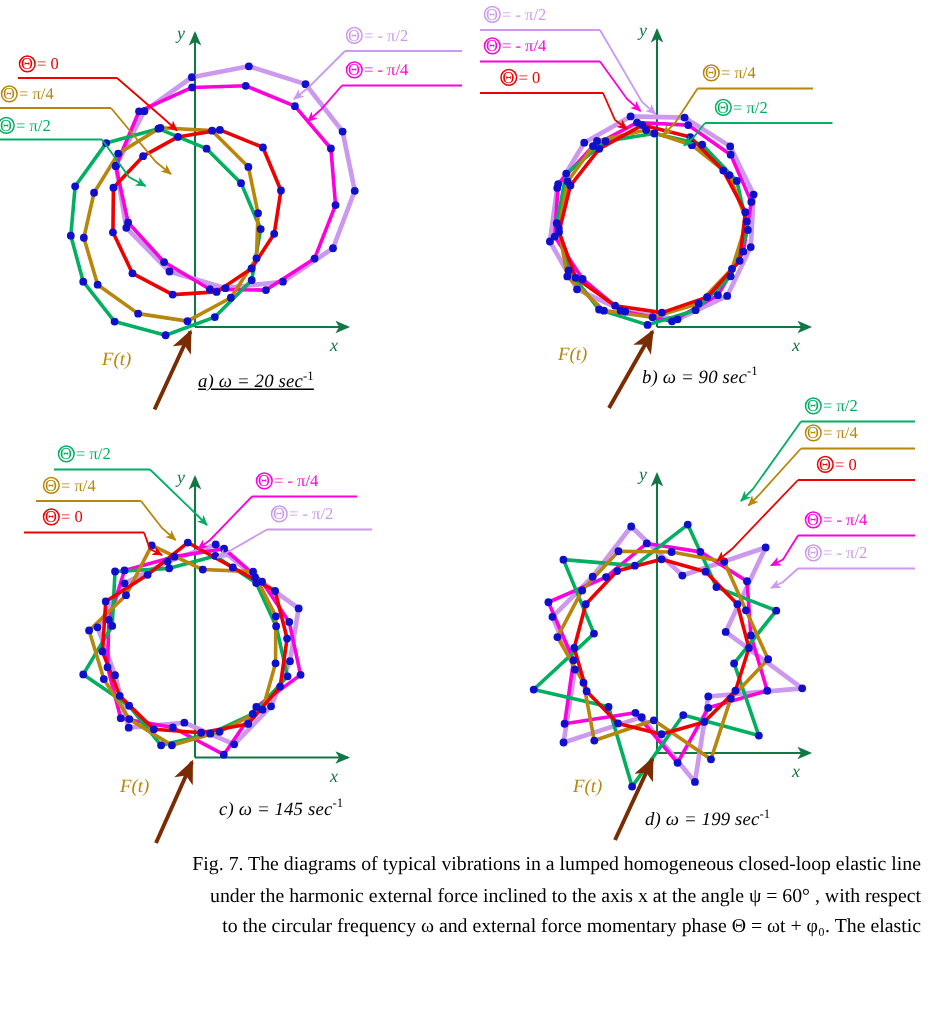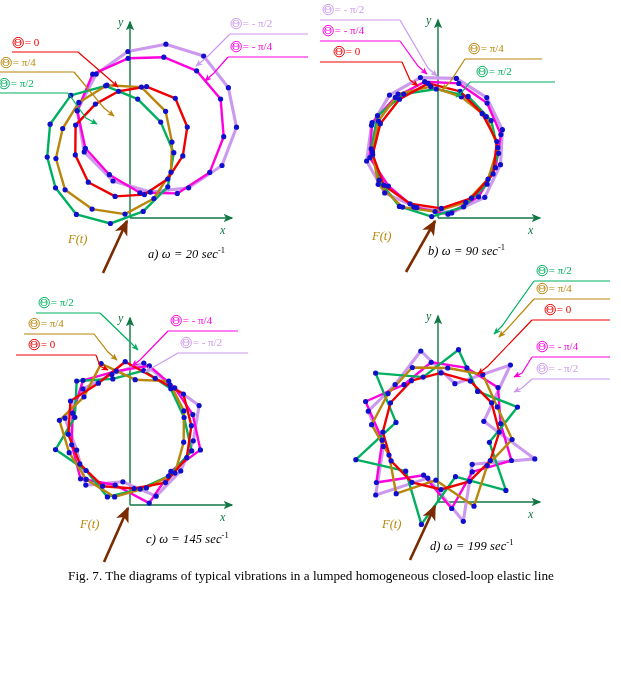--- a/index.html
+++ b/index.html
@@ -14,27 +14,27 @@
   #panel-a{left:0;top:0;}
   #panel-b{left:310px;top:0;}
   #panel-c{left:0;top:280px;}
   #panel-d{left:310px;top:280px;}
   .panel svg{position:absolute;left:0;top:0;width:311px;height:280px;overflow:visible;}
   .sub-caption{
     position:absolute;font-size:12.5px;font-style:italic;
     white-space:nowrap;letter-spacing:.1px;
   }
   .sub-caption sup{font-size:8.5px;font-style:normal;}
-  #cap-a{left:148px;top:245px;}
+  #cap-a{left:132px;top:245px;text-decoration:underline;}
   #cap-b{left:428px;top:242px;text-align:center;}
   #cap-c{left:146px;top:530px;text-align:right;}
   #cap-d{left:430px;top:537px;text-align:center;}
   #caption{
     position:absolute;left:8px;top:566px;width:606px;
-    font-size:13.2px;line-height:20.5px;text-align:center;
+    font-size:13.2px;line-height:20.5px;text-align:right;
   }
   .lg-text{font-family:"Liberation Serif","DejaVu Serif",serif;font-size:11px;}
   .axis-lbl{font-family:"Liberation Serif","DejaVu Serif",serif;font-size:12px;font-style:italic;}
   .ft-lbl{font-family:"Liberation Serif","DejaVu Serif",serif;font-size:12.5px;font-style:italic;}
 </style>
 </head>
 <body>
 
 <div id="figure">
 
@@ -647,15 +647,17 @@
       </svg>
   </div>
 
   <div class="sub-caption" id="cap-a"><span>a)  ω = 20 sec</span><sup>-1</sup></div>
   <div class="sub-caption" id="cap-b"><span>b)  ω = 90 sec</span><sup>-1</sup></div>
   <div class="sub-caption" id="cap-c"><span>c)  ω = 145 sec</span><sup>-1</sup></div>
   <div class="sub-caption" id="cap-d"><span>d)  ω = 199 sec</span><sup>-1</sup></div>
 
   <div id="caption">
     <div>Fig. 7. The diagrams of typical vibrations in a lumped homogeneous closed-loop elastic line</div>
+    <div>under the harmonic external force inclined to the axis  x  at the angle  ψ = 60° , with respect</div>
+    <div>to the circular frequency  ω  and external force momentary phase  Θ = ωt + φ₀. The elastic</div>
   </div>
 
 </div>
 
 </body></html>

